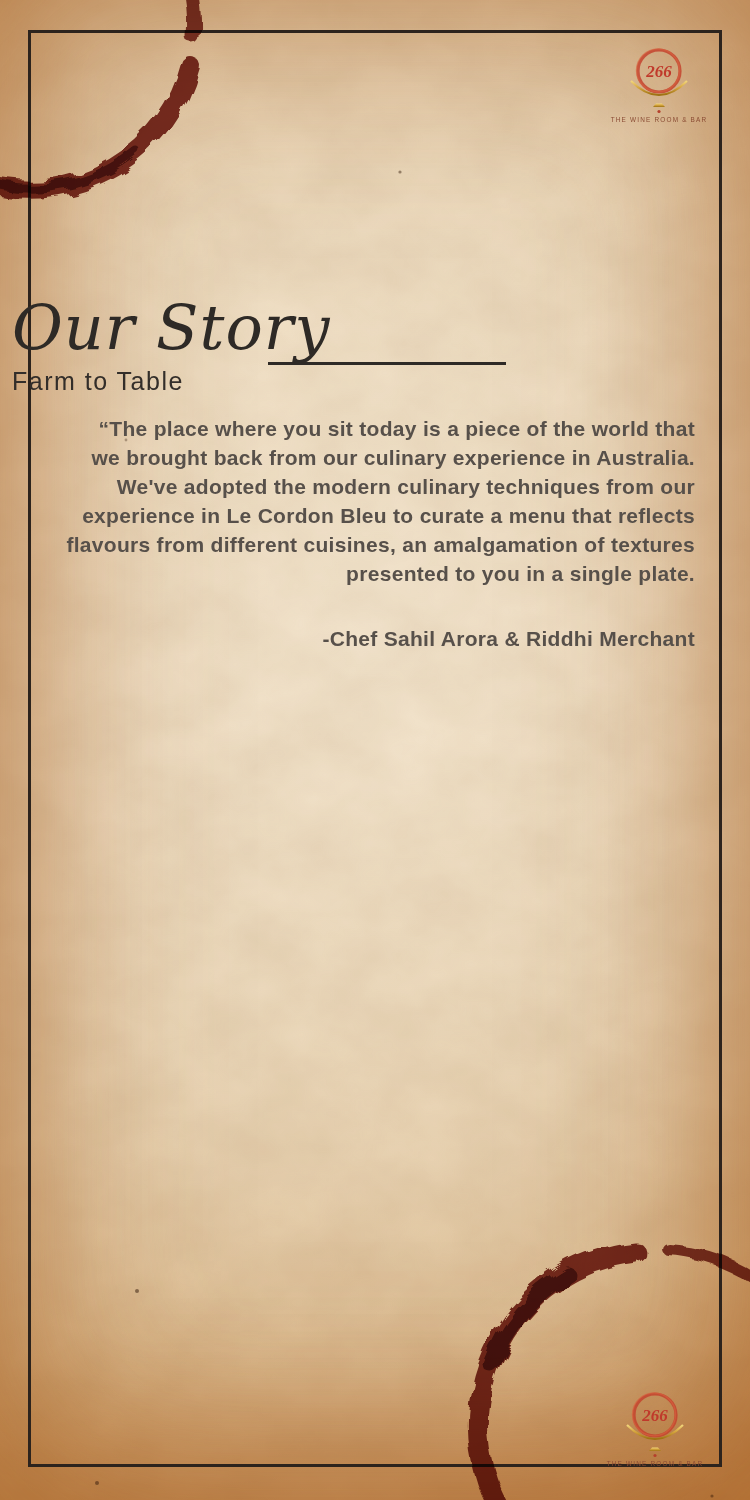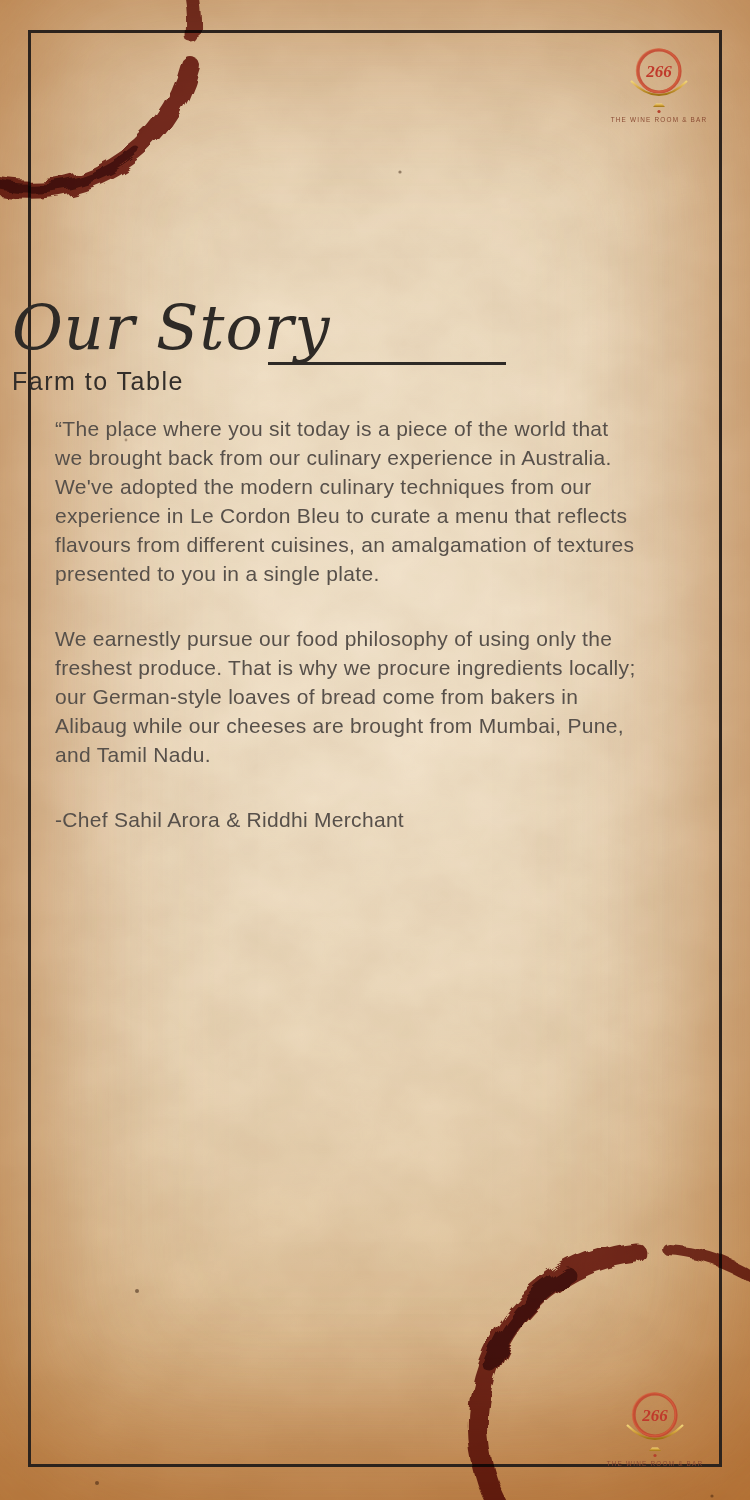--- a/index.html
+++ b/index.html
@@ -16,22 +16,22 @@
   .frame{position:absolute;left:28px;right:28px;top:30px;bottom:33px;border:3px solid #2c231d;}
   .stains{position:absolute;inset:0;mix-blend-mode:multiply;pointer-events:none;}
   .logo{position:absolute;width:116px;height:92px;}
   .logo.top{right:32px;top:38px;}
   .logo.bottom{right:36px;top:1382px;}
   .content{position:absolute;left:0;top:296px;width:750px;color:#2e2a26;margin-left:12px;}
   .title{font-family:"DejaVu Serif","Liberation Serif",serif;font-style:italic;
     font-size:62px;line-height:64px;letter-spacing:1px;color:#2e2a26;}
   .title-underline{width:238px;height:2.5px;background:#2e2a26;margin:2px auto 0 auto;}
   .subtitle{font-size:25px;letter-spacing:1.5px;color:#332e2a;margin-top:2px;font-weight:400;}
-  .story{position:absolute;left:55px;right:55px;top:414px;text-align:left;
-    font-size:21px;line-height:29px;letter-spacing:.3px;color:#57504a;font-weight:400;}
+  .story{position:absolute;left:55px;right:55px;top:414px;text-align:right;
+    font-size:21px;line-height:29px;letter-spacing:.3px;color:#57504a;font-weight:700;}
   .story p{white-space:pre-line;margin:0 0 36px 0;}
   .signature{margin-top:0;}
 </style>
 </head>
 <body>
 
 <svg class="texture" width="750" height="1500" aria-hidden="true">
   <defs>
     <filter id="paperTex" x="0" y="0" width="100%" height="100%">
       <feTurbulence type="fractalNoise" baseFrequency="0.013 0.017" numOctaves="4" seed="3"></feTurbulence>
@@ -98,25 +98,20 @@
   <div class="subtitle">Farm to Table</div>
 </div>
 
 <div class="story">
   <p>“The place where you sit today is a piece of the world that
 we brought back from our culinary experience in Australia.
 We've adopted the modern culinary techniques from our
 experience in Le Cordon Bleu to curate a menu that reflects
 flavours from different cuisines, an amalgamation of textures
 presented to you in a single plate.</p>
-  <p>We earnestly pursue our food philosophy of using only the
-freshest produce. That is why we procure ingredients locally;
-our German-style loaves of bread come from bakers in
-Alibaug while our cheeses are brought from Mumbai, Pune,
-and Tamil Nadu.</p>
   <p class="signature">-Chef Sahil Arora &amp; Riddhi Merchant</p>
 </div>
 
 <svg class="logo bottom" viewBox="0 0 116 92">
   <g>
     <circle cx="57" cy="33" r="21" fill="none" stroke="#c4432e" stroke-width="3.2" opacity="0.85"></circle>
     <circle cx="56" cy="32.4" r="21.5" fill="none" stroke="#d8643f" stroke-width="1.4" opacity="0.6"></circle>
     <text x="57" y="39" text-anchor="middle" font-family="Liberation Serif,serif" font-weight="bold" font-style="italic" font-size="17" fill="#c0392b">266</text>
     <path d="M25 41 H89" stroke="url(#gold)" stroke-width="2.6"></path>
     <path d="M29 43 C40 54 50 57 57 57 C64 57 74 54 85 43" stroke="url(#gold)" stroke-width="2.2" fill="none"></path>

